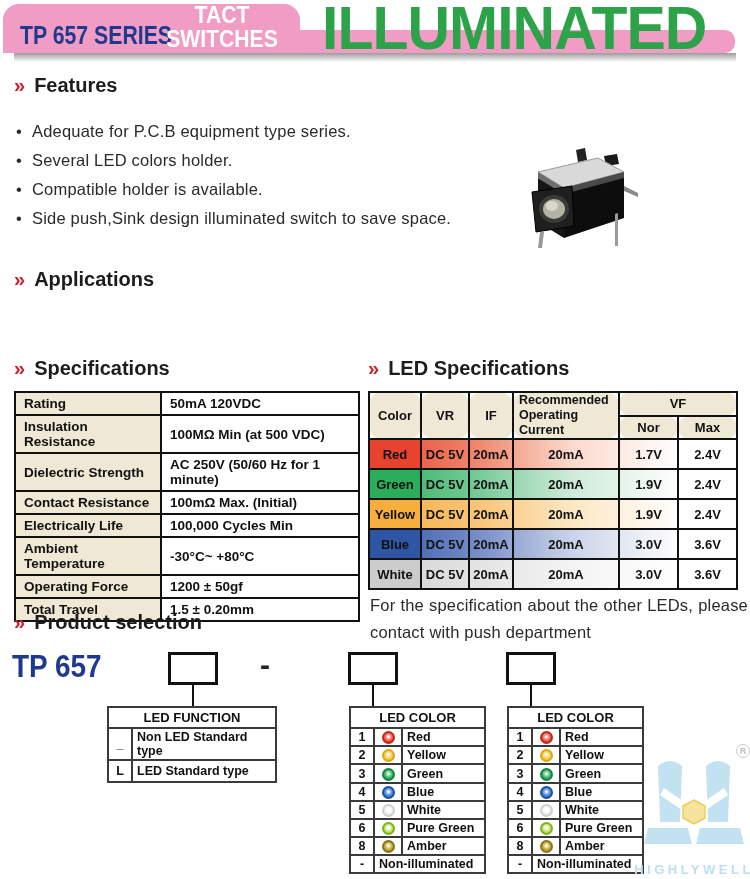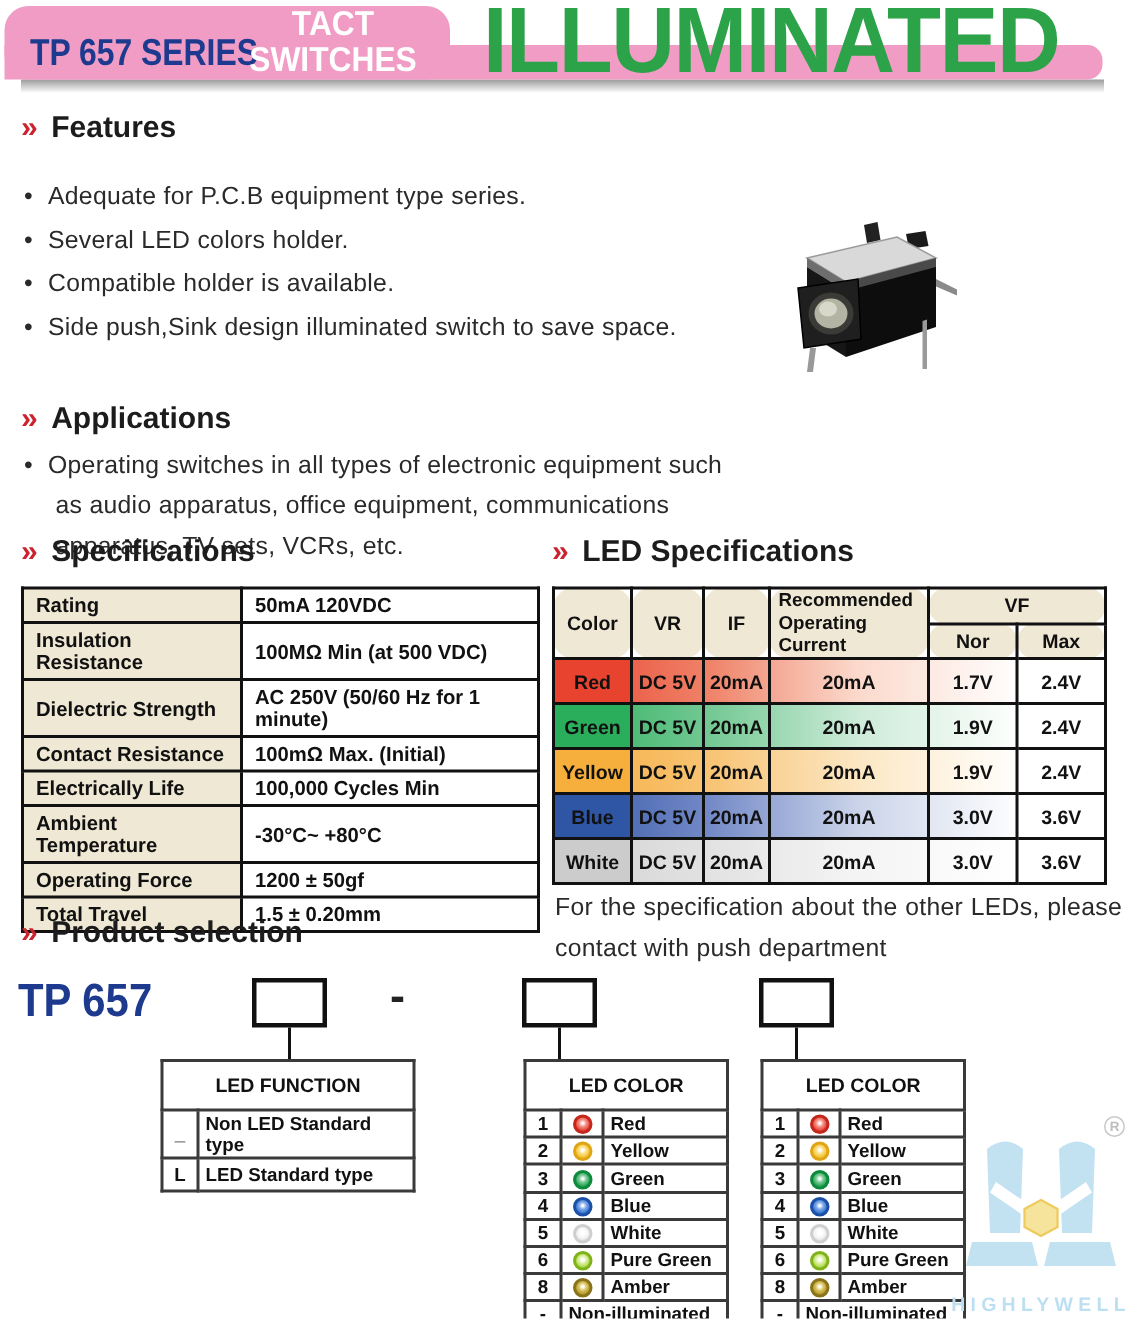--- a/index.html
+++ b/index.html
@@ -65,21 +65,21 @@
            transform:scaleX(0.9); transform-origin:left; white-space:nowrap; }
   .sel-box { position:absolute; top:652px; width:50px; height:33px; border:3px solid #111; background:#fff; }
   #box1 { left:168px; } #box2 { left:348px; } #box3 { left:506px; }
   #sel-dash { position:absolute; left:260px; top:648px; font-size:30px; font-weight:bold; color:#222; }
   .sel-line { position:absolute; top:685px; width:2px; height:21px; background:#111; }
   #line1 { left:192px; } #line2 { left:372px; } #line3 { left:530px; }
 
   
   .mini { border-collapse:collapse; position:absolute; background:#fff; }
   .mini td { border:2px solid #3a3a3a; font-size:12.5px; font-weight:bold; color:#111; padding:1px 4px; }
-  .mini .mh { text-align:center; height:33px; font-size:13px; }
+  .mini .mh { text-align:center; height:21px; font-size:13px; }
   #func-table { left:107px; top:706px; width:170px; }
   #func-table td.code { width:24px; text-align:center; }
   #func-table tr.fr td { height:22px; }
   .color-table { width:137px;margin-left:45px; }
   #color-table-1 { left:304px; top:706px; }
   #color-table-2 { left:462px; top:706px; }
   .color-table td.code { width:24px; text-align:center; }
   .color-table td.dotc { width:28px; text-align:center; }
   .color-table tr.cr td { height:17px; }
   .dot { display:inline-block; width:13px; height:13px; border-radius:50%; vertical-align:middle; }
@@ -138,25 +138,20 @@
     <polygon points="101,68 104,67 104,100 101,100" fill="#9a9a9a"></polygon>
     <polygon points="18,46 58,40 60,80 22,86" fill="#1f1f1f" stroke="#000" stroke-width="1"></polygon>
     <ellipse cx="40" cy="63" rx="15" ry="14" fill="#3a3a36"></ellipse>
     <ellipse cx="40" cy="63" rx="11" ry="10" fill="#B4B4A4"></ellipse>
     <ellipse cx="38" cy="60" rx="6" ry="5" fill="#D8D8CA"></ellipse>
     <polygon points="26,86 30,86 28,102 24,102" fill="#999"></polygon>
   </svg>
 
   <div class="sec-h" id="applications-heading">
     <span class="chev">»</span><span>Applications</span>
-  </div>
-  <div class="body-text" id="applications-body">
-    <div><span class="blt">•</span><span>Operating switches in all types of electronic equipment such</span></div>
-    <div class="cont">as audio apparatus, office equipment, communications</div>
-    <div class="cont">apparatus, TV sets, VCRs, etc.</div>
   </div>
 
   <div class="sec-h" id="specifications-heading">
     <span class="chev">»</span><span>Specifications</span>
   </div>
   <table id="spec-table">
     <tbody>
         <tr>
           <td class="lbl">Rating</td>
           <td class="val">50mA  120VDC</td>

